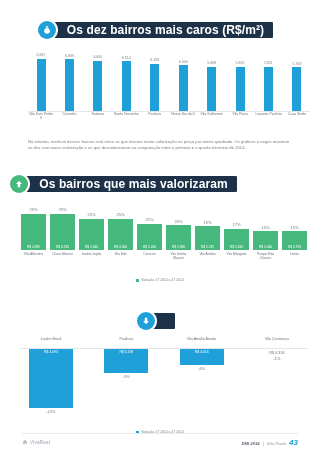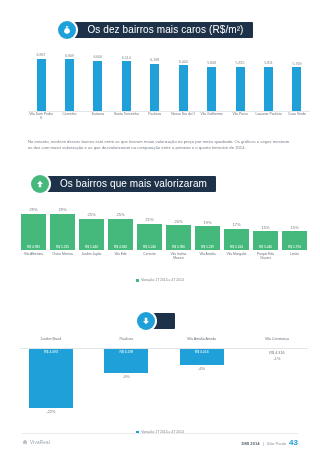--- a/index.html
+++ b/index.html
@@ -17,22 +17,22 @@
   .ribbon {
     position: relative;
     display: inline-flex; align-items: center;
     background: #1d3148;
     height: 16px;
     padding: 0 9px 0 20px;
     border-radius: 1px;
   }
   .ribbon-title {
     color: #ffffff;
-    font-size: 10px;
-    font-weight: normal;
+    font-size: 12px;
+    font-weight: bold;
     letter-spacing: .1px;
     white-space: nowrap;
     line-height: 16px;
   }
   .ribbon-badge {
     position: absolute;
     left: -9px; top: 50%;
     transform: translateY(-50%);
     width: 18px; height: 18px;
     border-radius: 50%;
@@ -97,21 +97,21 @@
   .c3-bar { position:absolute; top: 13px; left: 50%; transform: translateX(-50%); background:#1fa0d8; display:flex; justify-content:center; }
   .c3-inbar { font-size:3.4px; color:#ffffff; padding-top: 1px; white-space: nowrap; }
   .c3-pct { position:absolute; left:0; right:0; text-align:center; font-size:3.8px; color:#6e777f; }
   .c3-foot { position:absolute; left:0; right:0; bottom: 2px; text-align:center; font-size:3.4px; color:#7c858e; }
 
   
   .footer { position:absolute; left:0; bottom:0; width:320px; height:20px; }
   .foot-rule { position:absolute; left:22px; right:22px; top:0; height:1px; background:#e8eaec; }
   .foot-left { position:absolute; left:22px; top:6px; display:flex; align-items:center; gap:2px; }
   .foot-logo-txt { font-size:4.6px; color:#9aa3ab; letter-spacing:.2px; }
-  .foot-right { position:absolute; right:22px; top:5px; display:flex; align-items:baseline; gap:3px; }
+  .foot-right { position:absolute; right:22px; top:5px; display:flex; align-items:baseline; gap:3px;font-style:italic; }
   .foot-src { font-size:4.2px; color:#5b6570; font-weight:bold; }
   .foot-city { font-size:4.2px; color:#8a939b; }
   .foot-page { font-size:8px; color:#1fa0d8; font-weight:bold; }
 </style>
 </head>
 <body>
 
 <div class="page">
 
   <div class="ribbon-wrap" style="position:absolute; left:0; top:22px; width:320px;">

